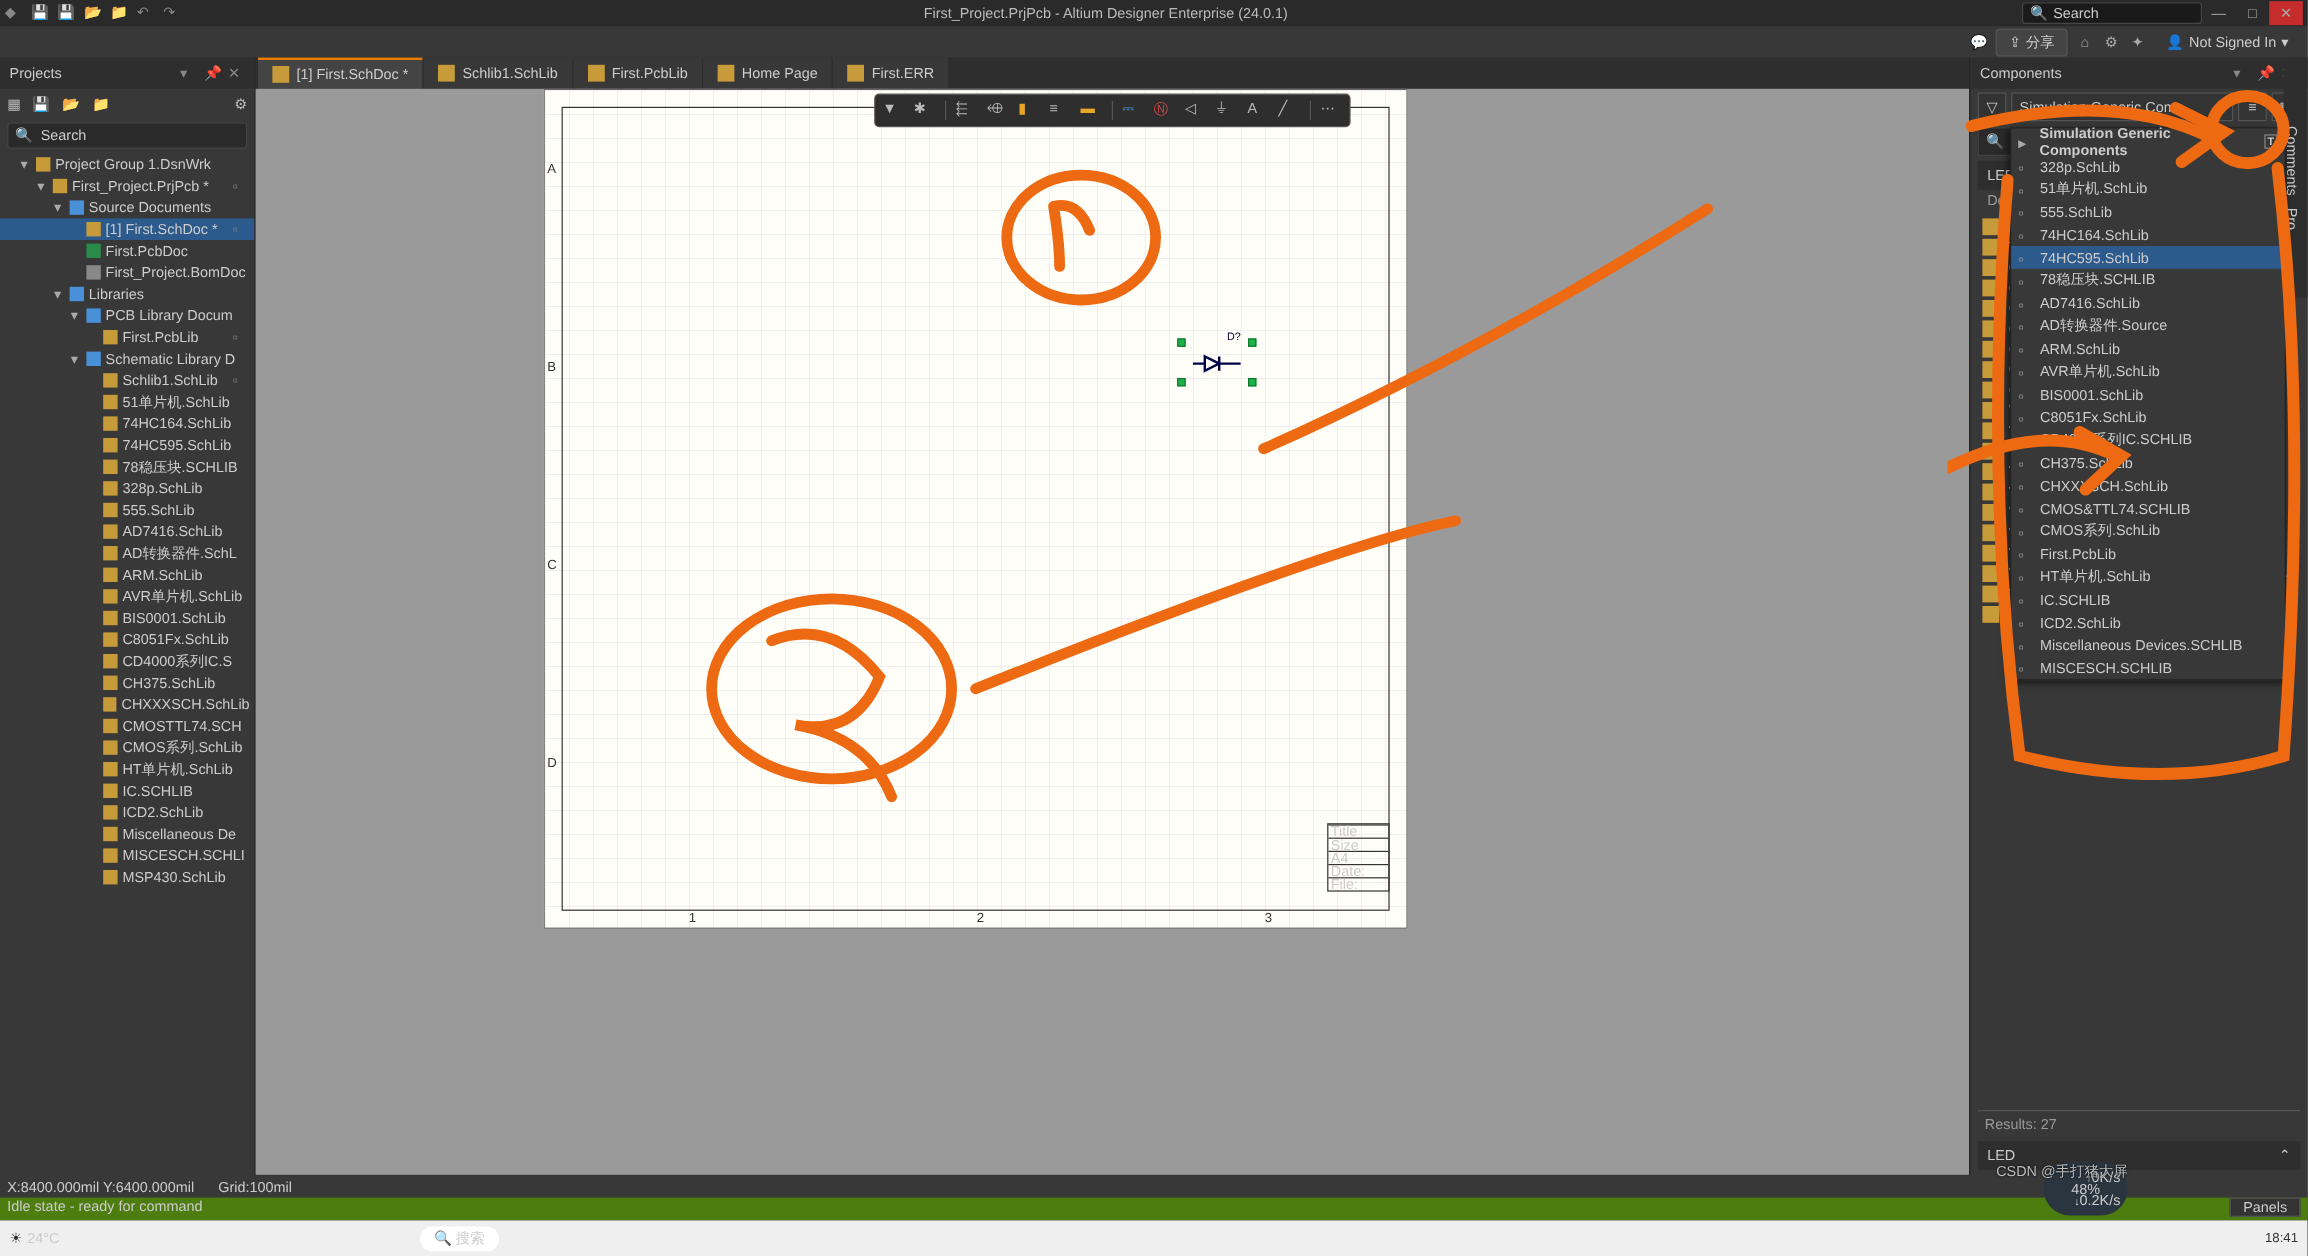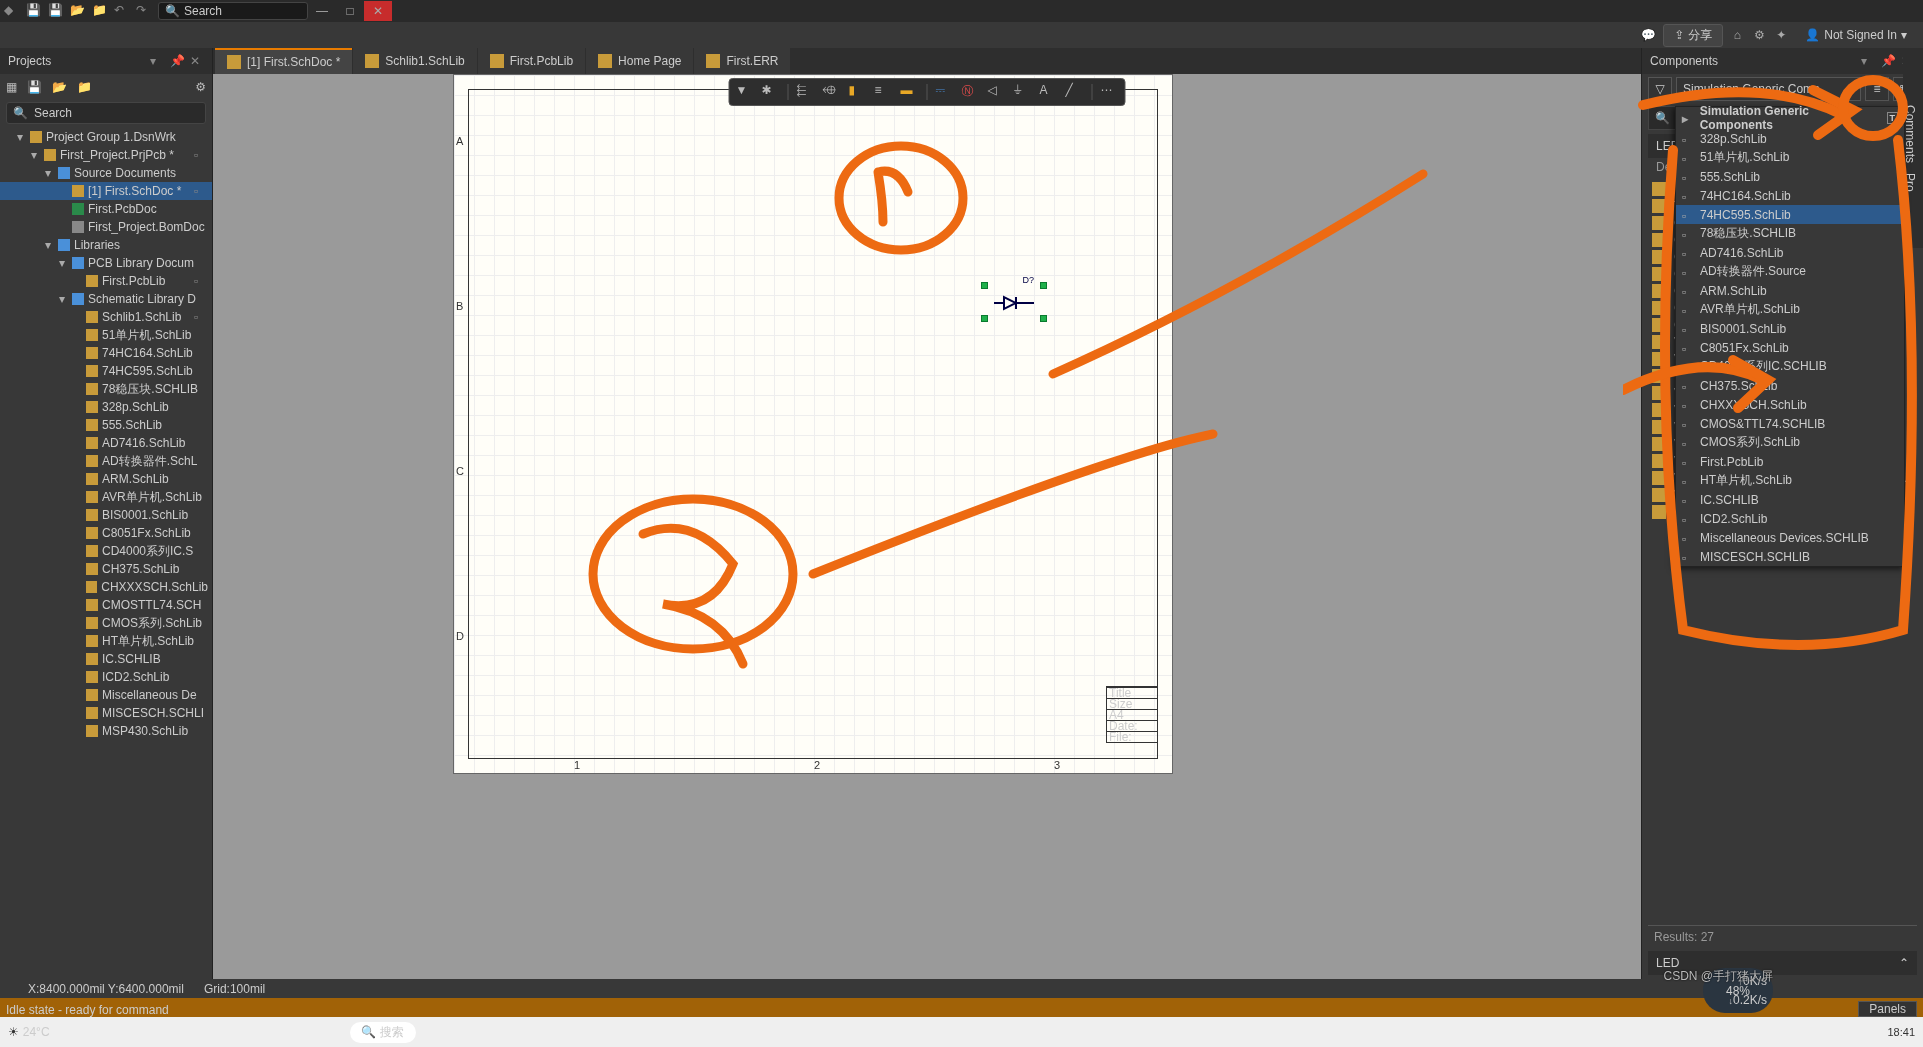--- a/index.html
+++ b/index.html
@@ -68,22 +68,22 @@
 .crow .cdesc{flex:1;overflow:hidden;text-overflow:ellipsis;color:#aaa;font-size:11px;}
 .comp-results { height:22px; margin:0 6px; border-top:1px solid #555; display:flex; align-items:center; padding:0 6px; color:#999; }
 .comp-footer { height:24px; margin:4px 6px; background:#2e2e2e; display:flex; align-items:center; padding:0 8px; }
 
 .lib-dropdown { position:absolute; top:58px; right:18px; width:230px; background:#383838; border:1px solid #222; box-shadow:-2px 2px 6px rgba(0,0,0,.6); z-index:20; }
 .lib-dropdown .lrow { height:19px; display:flex; align-items:center; gap:6px; padding:0 6px; }
 .lib-dropdown .lrow.head { font-weight:bold; height:22px; }
 .lib-dropdown .lrow.sel { background:#2d5a8c; }
 .lib-dropdown .licn{width:12px;height:12px;color:#aaa;}
 .right-rail { position:absolute; right:0; top:48px; width:20px; writing-mode:vertical-lr; text-align:center; padding:6px 0; background:#2e2e2e; color:#aaa; height:200px; }
-.status1 { height:19px; background:#383838; display:flex; align-items:center; padding:0 6px; gap:20px; color:#bbb;margin-left:22px; }
-.status2 { height:19px; background:#a16207; display:flex; align-items:flex-end; padding:0 6px; color:#bbb; }
+.status1 { height:19px; background:#383838; display:flex; align-items:center; padding:0 6px; gap:20px; color:#bbb; }
+.status2 { height:19px; background:#4d7c0f; display:flex; align-items:flex-start; padding:0 6px; color:#bbb; }
 .status2 .sfill{flex:1;} .status2 .panels-btn{padding:0 10px;border:1px solid #555;background:#333;}
 .taskbar { height:30px; background:#efefef; display:flex; align-items:center; padding:0 8px; position:relative; }
 .taskbar .wx{color:#333;display:flex;align-items:center;gap:4px;}
 .taskbar .tfill{flex:1;}
 .taskbar .clk{color:#333;font-size:11px;}
 .perf-widget { position:absolute; right:150px; bottom:34px; width:70px; height:45px; border-radius:22px; background:#2a3540; display:flex; align-items:center; justify-content:center; color:#9fd; font-size:14px; }
 .watermark { position:absolute; right:150px; bottom:62px; color:#bbb; font-size:12px; text-shadow:0 0 2px #000; }
 
 .anno { position:absolute; pointer-events:none; z-index:50; }
 </style>
@@ -91,20 +91,21 @@
 <body>
 
 <div class="titlebar">
   <span class="tb-icon">◆</span>
   <span class="tb-icon">💾</span>
   <span class="tb-icon">💾</span>
   <span class="tb-icon">📂</span>
   <span class="tb-icon">📁</span>
   <span class="tb-icon">↶</span>
   <span class="tb-icon">↷</span>
+  <div class="title">First_Project.PrjPcb - Altium Designer Enterprise (24.0.1)</div>
   <div class="search-box">
     <span>🔍</span>
     <span>Search</span>
   </div>
   <div class="win-btn">—</div>
   <div class="win-btn">□</div>
   <div class="win-btn win-close">✕</div>
 </div>
 
 <div class="menubar">

